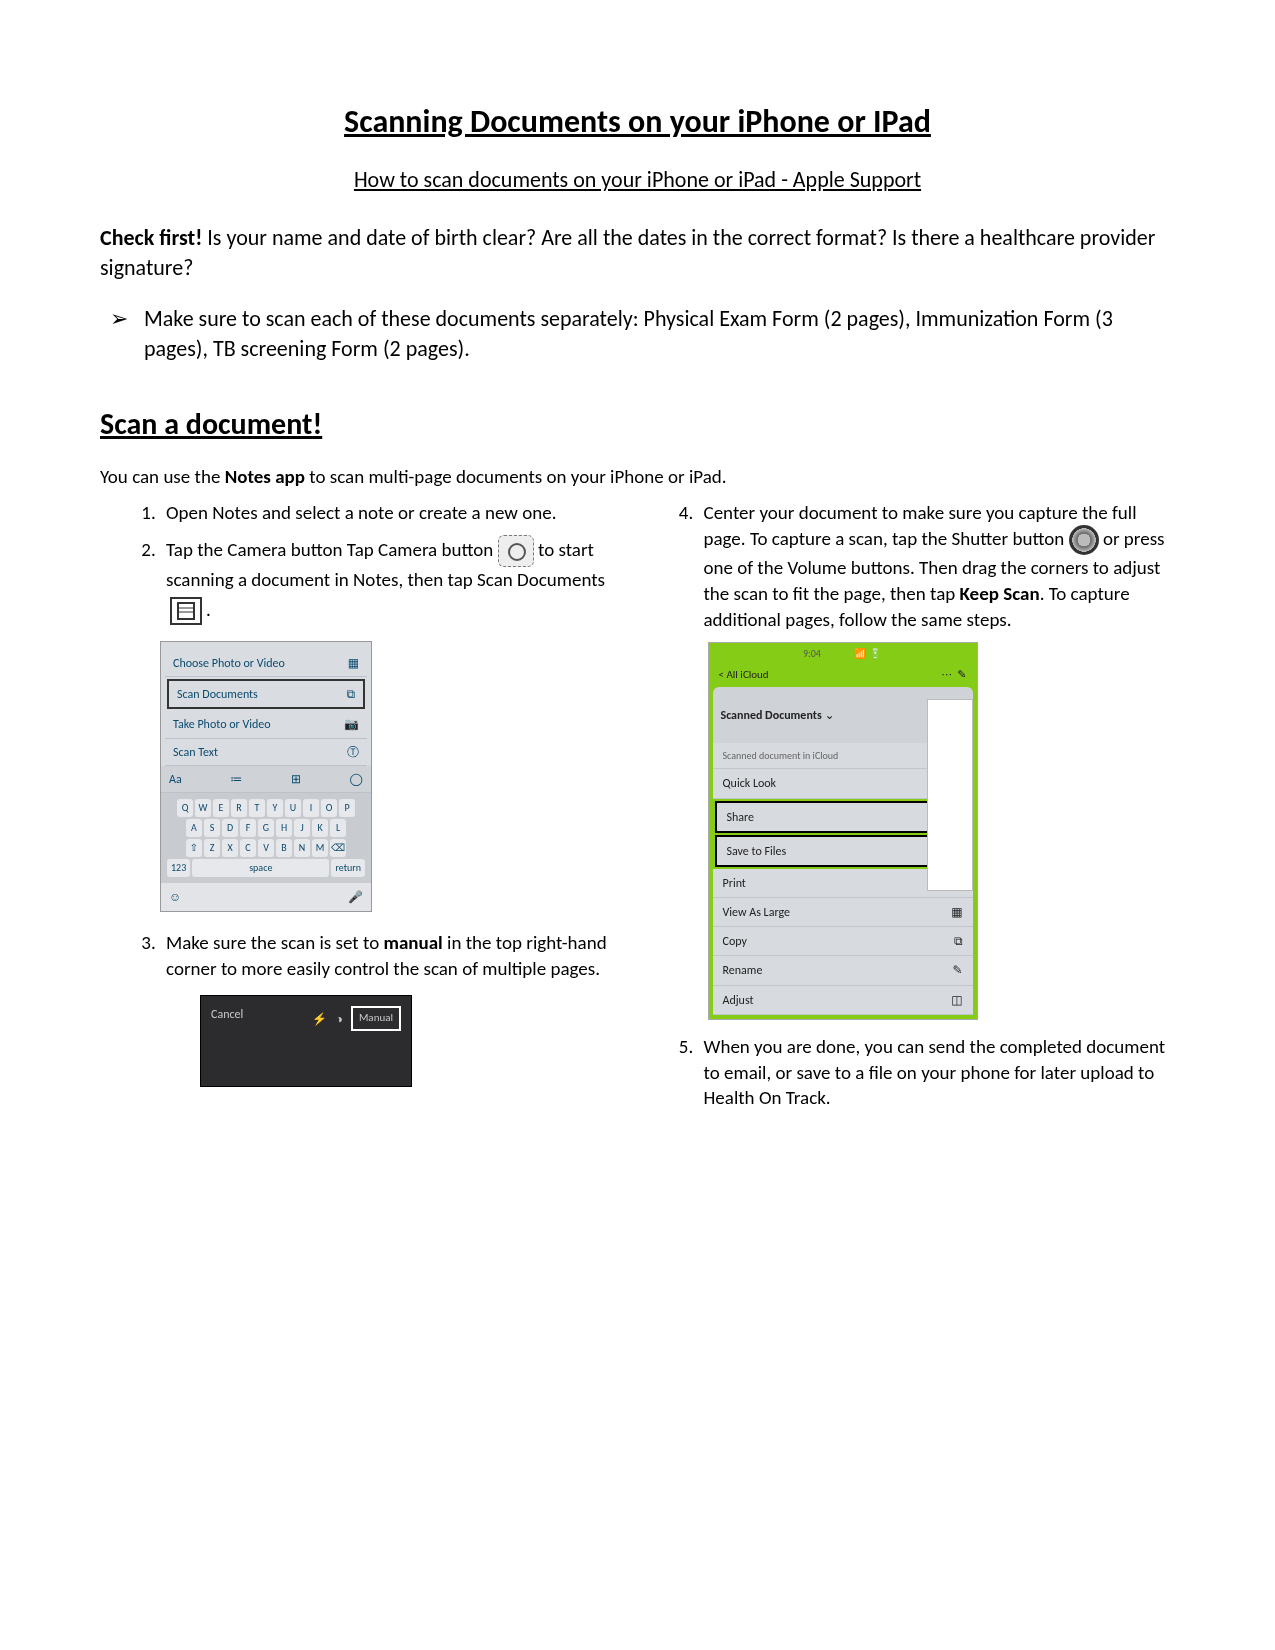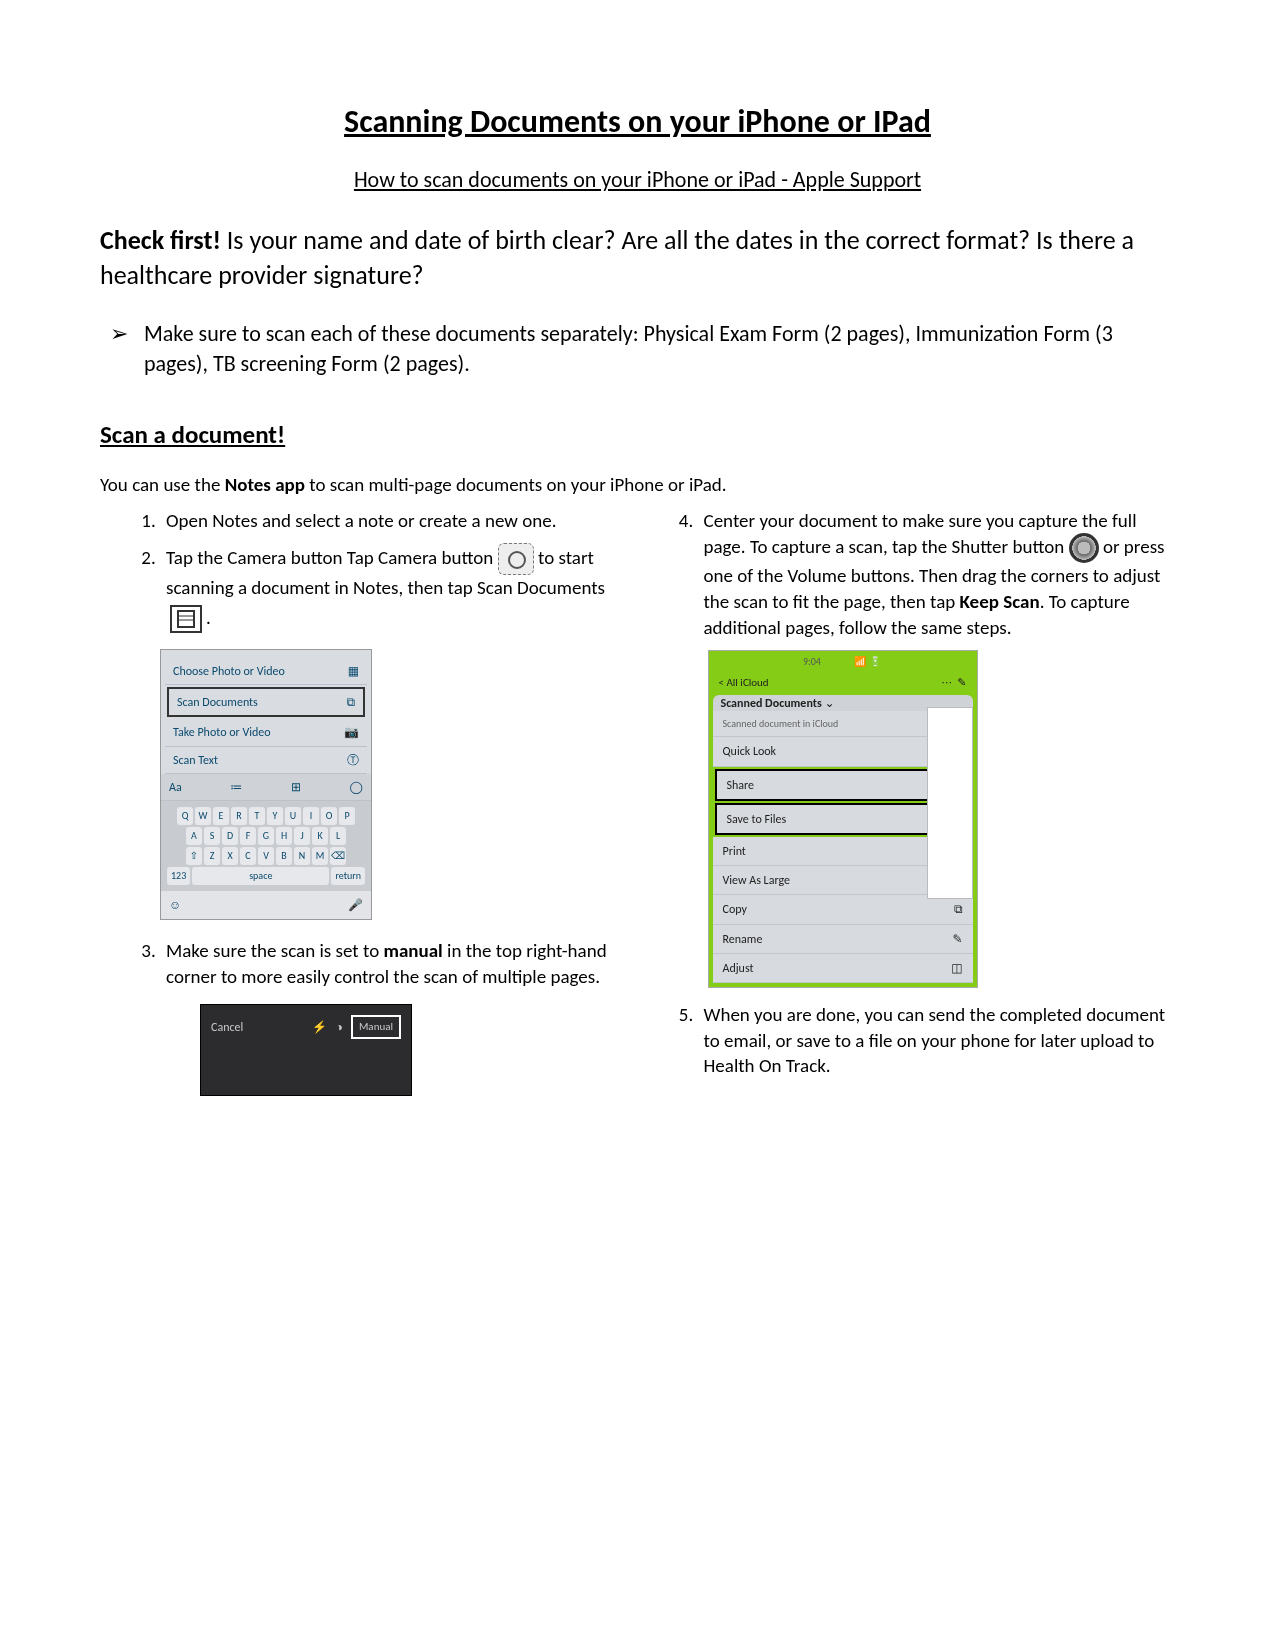--- a/index.html
+++ b/index.html
@@ -20,37 +20,37 @@
     text-decoration: underline;
     margin-bottom: 22px;
   }
   .subtitle {
     text-align: center;
     font-size: 22px;
     text-decoration: underline;
     margin-bottom: 28px;
   }
   .intro {
-    font-size: 26px;
+    font-size: 22px;
   }
   .intro b { font-weight: bold; }
   .bullet-row {
     display: flex;
     font-size: 22px;
     margin-left: 10px;
     margin-bottom: 40px;
   }
   .bullet-mark {
     width: 34px;
     flex-shrink: 0;
     font-size: 22px;
   }
   .section-head {
     font-weight: bold;
-    font-size: 25px;
+    font-size: 30px;
     text-decoration: underline;
     margin-bottom: 20px;
   }
   .section-sub {
     font-size: 19px;
     margin-bottom: 10px;
   }
   .section-sub b { font-weight: bold; }
   .columns {
     display: flex;
@@ -117,35 +117,35 @@
        display:flex;align-items:center;justify-content:center}
   .key.wide{width:auto;padding:0 4px}
   .key.space{flex:1}
   .bottom-strip{display:flex;justify-content:space-between;padding:6px 8px;background:#e2e4e7}
 
   .dark-shot{
     margin:14px 0 10px 100px;
     width:210px;height:90px;background:#2c2c2e;color:#c8c8c8;
     font-size:12px; position:relative; border:1px solid #000;
   }
-  .dark-top{display:flex;justify-content:space-between;align-items:center;
+  .dark-top{display:flex;justify-content:space-between;
             padding:10px 10px 4px 10px}
   .dark-top .r{display:flex;align-items:center;gap:8px}
   .flash{color:#ffcf4b;font-weight:bold}
   .manual-box{border:2px solid #fff;padding:3px 6px;font-size:11px}
   .bolt{display:inline-block}
 
   .share-shot{
     margin:10px auto 14px 70px;
     width:260px;border:1px solid #aaa;background:#84cc16;
     font-size:12px;color:#222;padding:4px;
   }
   .share-top{font-size:10px;color:#555;text-align:center;margin-bottom:3px}
   .share-head{display:flex;justify-content:space-between;padding:4px 6px;font-size:11px}
-  .share-title{background:#cfd3d8;padding:0 8px;font-weight:bold;border-radius:6px 6px 0 0}
+  .share-title{background:#cfd3d8;padding:20px 8px;font-weight:bold;border-radius:6px 6px 0 0}
   .share-row{display:flex;justify-content:space-between;padding:6px 10px;border-bottom:1px solid #c1c6cc;background:#d7dadf}
   .share-row.sel{border:2px solid #000;margin:2px}
   .side-preview{position:relative}
   .side-preview .pv{
     position:absolute;right:4px;top:56px;width:44px;height:190px;background:#fff;border:1px solid #bbb}
 </style>
 </head>
 <body>
 
 <div class="title">Scanning Documents on your iPhone or IPad</div>

